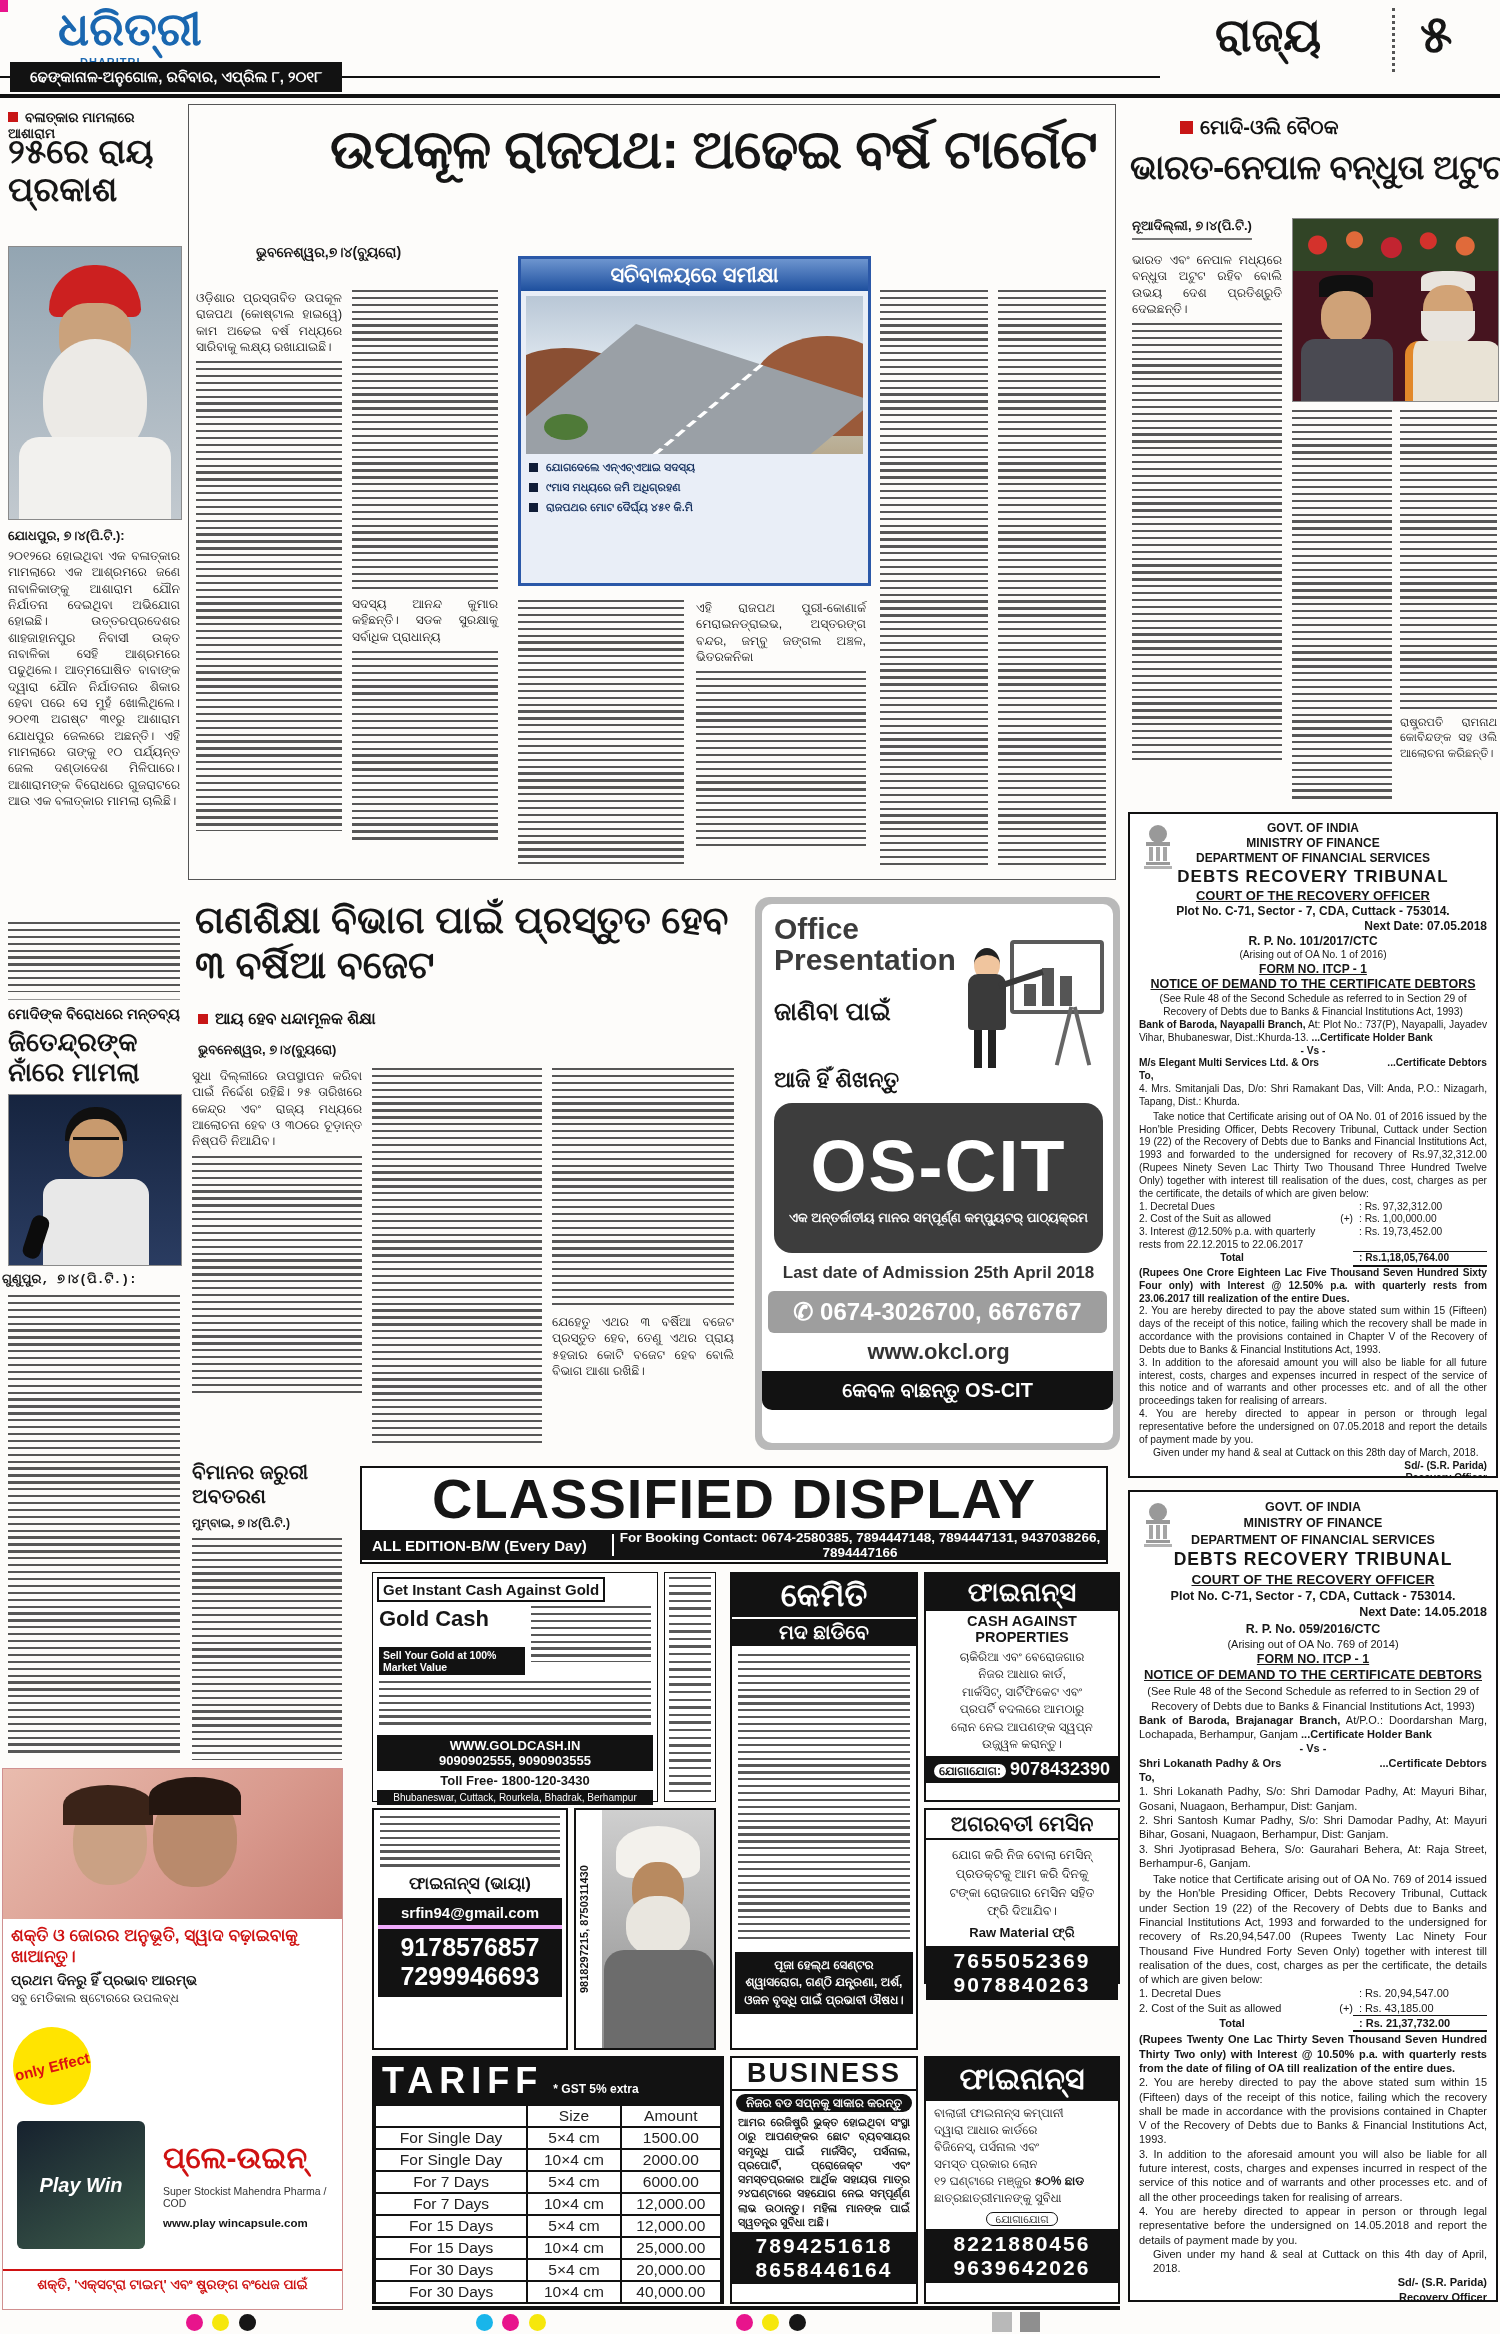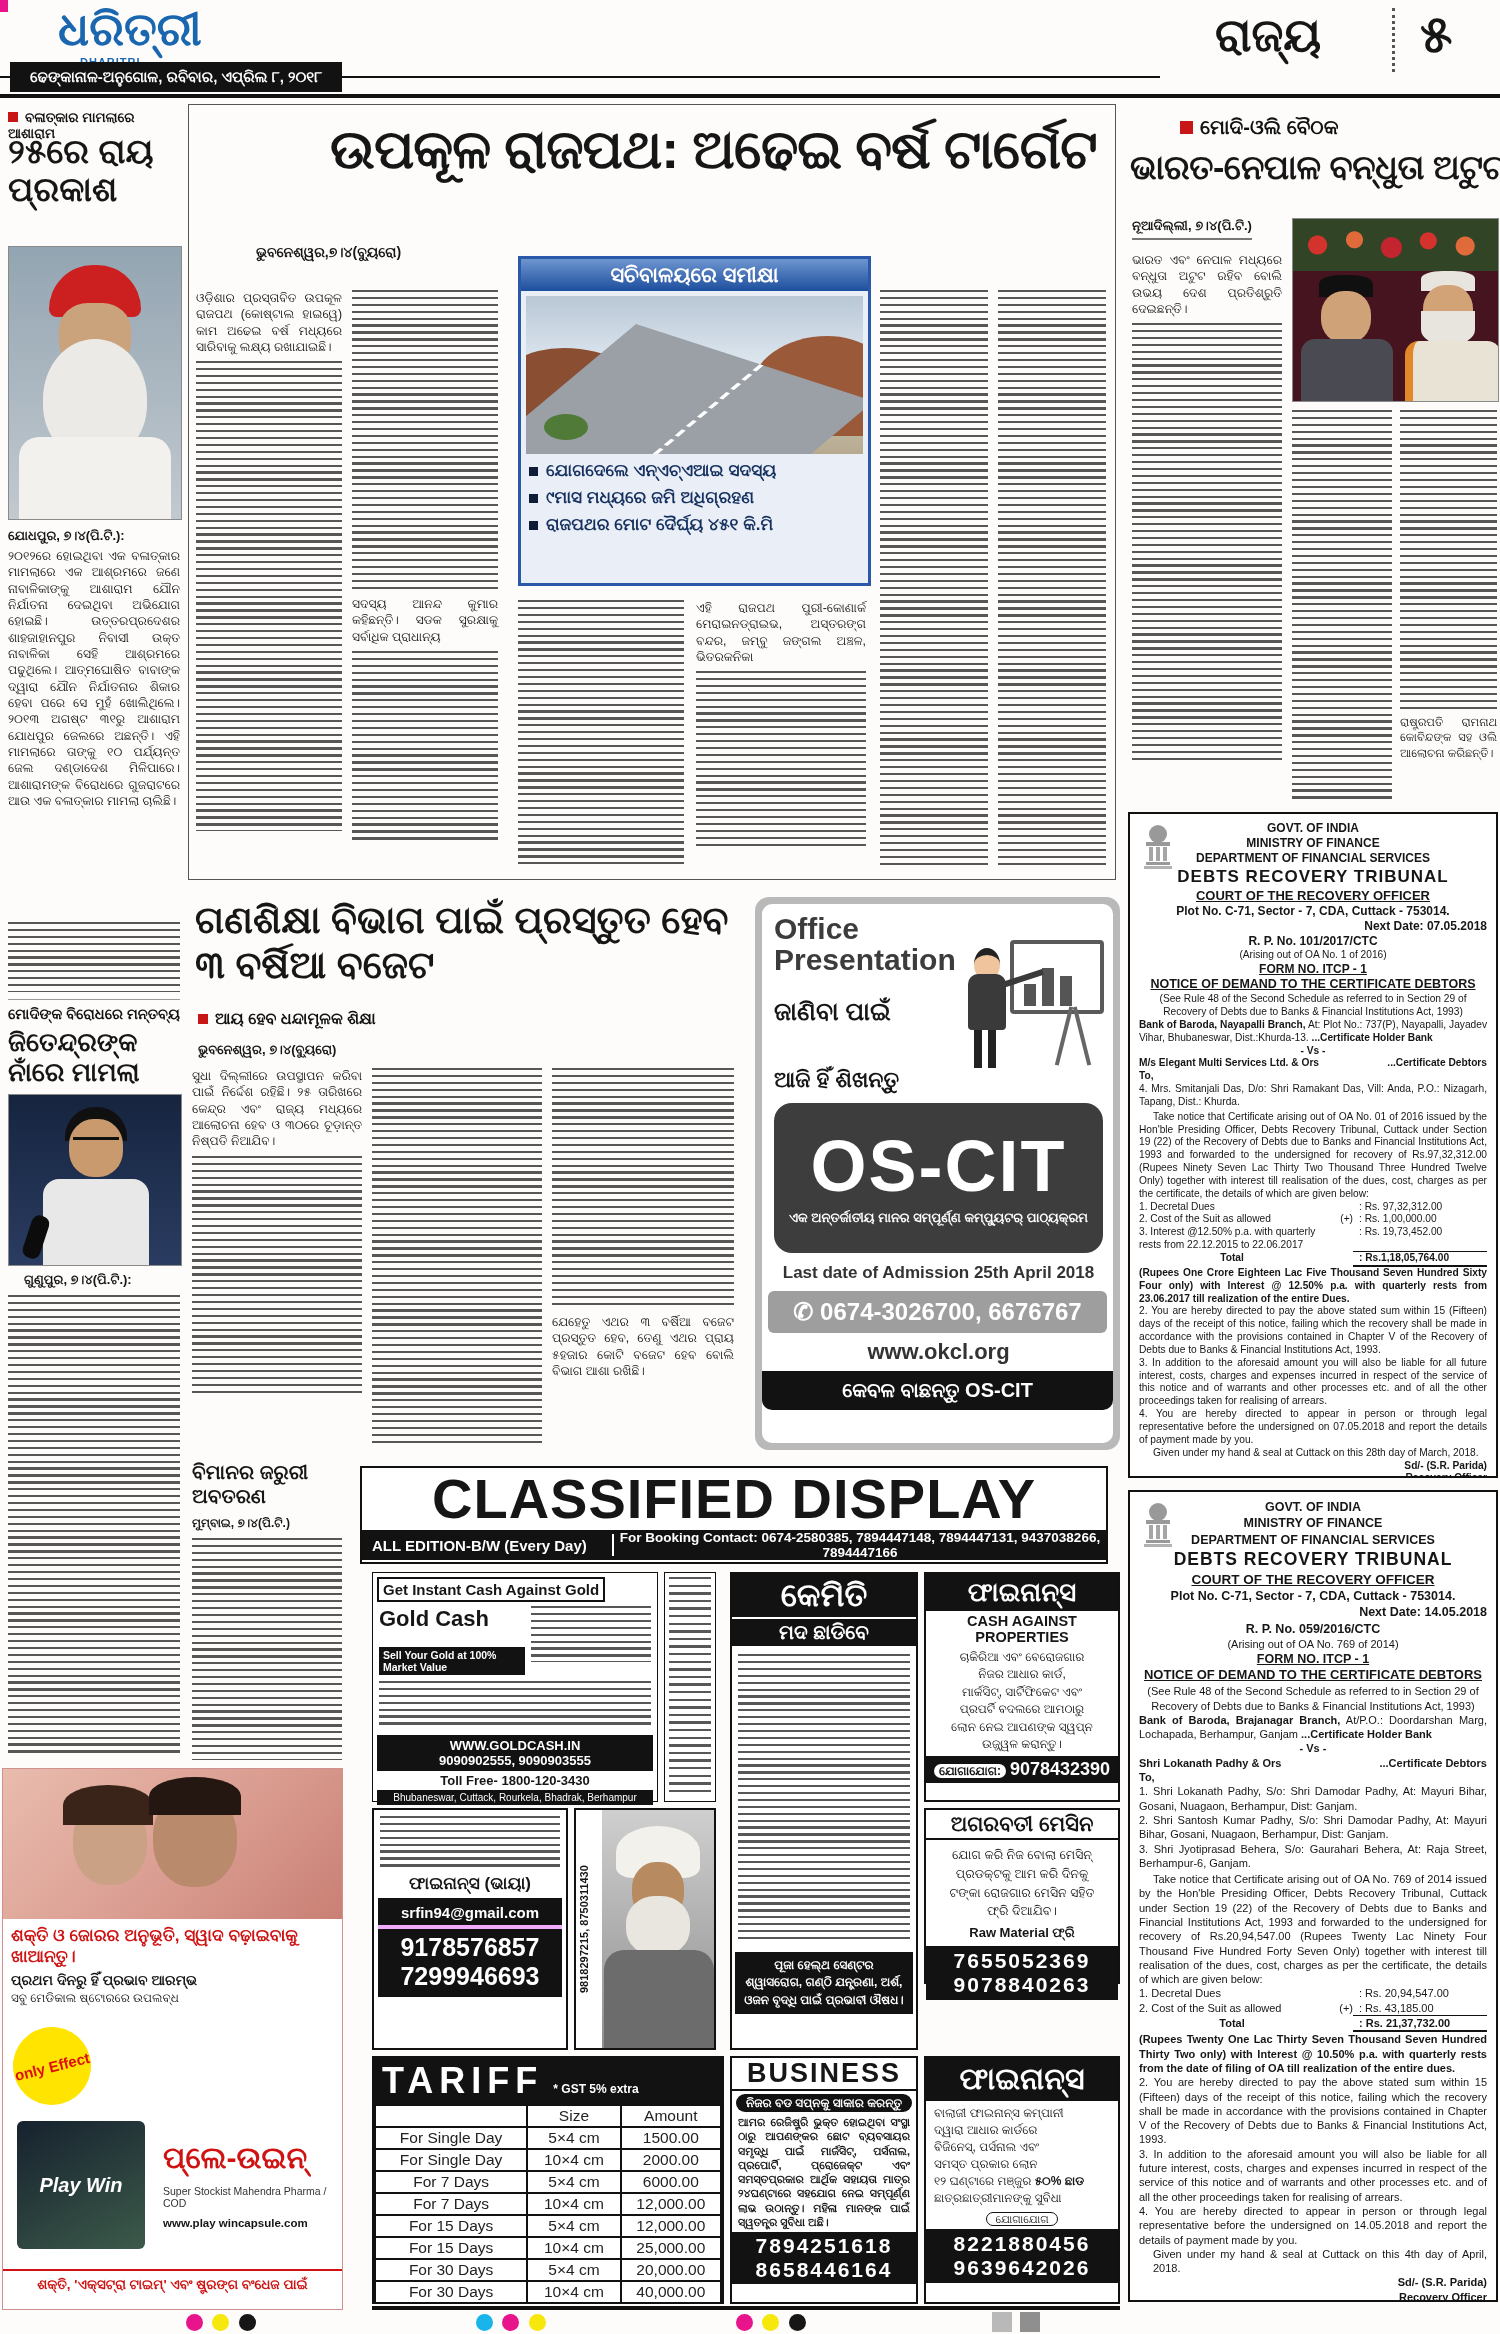--- a/index.html
+++ b/index.html
@@ -15,21 +15,21 @@
   .kick{font-size:13.5px;font-weight:bold;color:#111;}
   .dateline{font-weight:bold;font-size:13px;}
   .body-tx{font-size:12.3px;line-height:1.33;}
   .photo{border:1px solid #8a8a8a;overflow:hidden;}
   .rule{background:#111;}
   .wbox{border:2px solid #111;background:#fff;}
   .blk{background:#121212;color:#fff;}
   
   .rvbox{border:3px solid #2b58a8;background:#e9eef7;}
   .rvhead{background:linear-gradient(#6d95cf,#1d4f9e);color:#fff;font-weight:bold;font-size:21px;text-align:center;padding:4px 0;}
-  .rvbul{display:flex;align-items:center;font-weight:bold;font-size:17px;color:#15305e;margin:7px 8px 0 8px;}
+  .rvbul{display:flex;align-items:center;font-weight:bold;font-size:11px;color:#15305e;margin:7px 8px 0 8px;}
   .rvbul i{display:inline-block;width:9px;height:9px;background:#101d38;margin-right:8px;flex:0 0 auto;}
   
   .notice{border:2px solid #111;background:#fff;padding:7px 9px 6px 9px;box-sizing:border-box;overflow:hidden;}
   .n-c{text-align:center;font-weight:bold;}
   .n-body{text-align:justify;}
   .duesrow{display:flex;}
   .duesrow .dl{flex:1 1 auto;}
   .duesrow .dm{flex:0 0 28px;text-align:right;}
   .duesrow .da{flex:0 0 128px;text-align:left;padding-left:6px;white-space:nowrap;}
   
@@ -92,21 +92,21 @@
   <div class="abs b" style="left:8px;top:1028px;width:176px;font-size:26px;line-height:1.15;">
     <span>ଜିତେନ୍ଦ୍ରଙ୍କ ନାଁରେ ମାମଲା</span>
   </div>
   <div class="abs photo" style="left:8px;top:1094px;width:172px;height:170px;background:linear-gradient(#16243f,#2a3c61);">
     <div class="abs" style="left:56px;top:12px;width:62px;height:34px;background:#101010;border-radius:30px 30px 0 0;"></div>
     <div class="abs" style="left:60px;top:24px;width:54px;height:58px;background:#c89a6e;border-radius:45%;"></div>
     <div class="abs" style="left:64px;top:42px;width:46px;height:10px;border-top:3px solid #111;"></div>
     <div class="abs" style="left:34px;top:84px;width:106px;height:86px;background:#e8e8e8;border-radius:16px 16px 0 0;"></div>
     <div class="abs" style="left:18px;top:120px;width:18px;height:44px;background:#0c0c0c;border-radius:8px;transform:rotate(18deg);"></div>
   </div>
-  <div class="abs dateline" style="left:24px;top:1272px;width:176px;">
+  <div class="abs dateline" style="left:2px;top:1272px;width:176px;font-family:Liberation Mono, monospace;">
     <span>ଗୁଣୁପୁର, ୭।୪(ପି.ଟି.):</span>
   </div>
   <div class="abs st" style="left:8px;top:1295px;width:172px;height:462px;"></div>
 
   <div class="abs" style="left:188px;top:104px;width:928px;height:776px;border:1px solid #555;box-sizing:border-box;"></div>
   <div class="abs b" style="left:330px;top:118px;width:780px;font-size:54px;letter-spacing:-1px;white-space:nowrap;">
     <span>ଉପକୂଳ ରାଜପଥ: ଅଢେଇ ବର୍ଷ ଟାର୍ଗେଟ</span>
   </div>
   <div class="abs dateline" style="left:256px;top:244px;font-size:14px;">
     <span>ଭୁବନେଶ୍ୱର,୭।୪(ବ୍ୟୁରୋ)</span>

